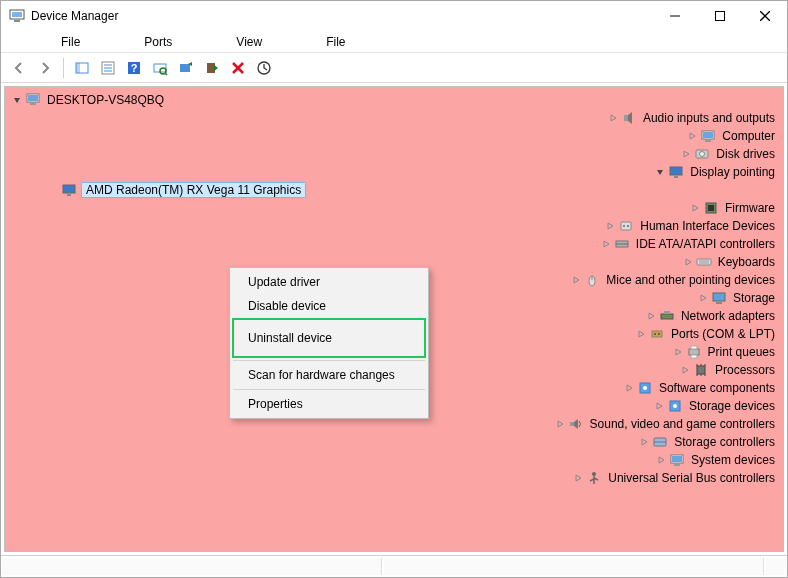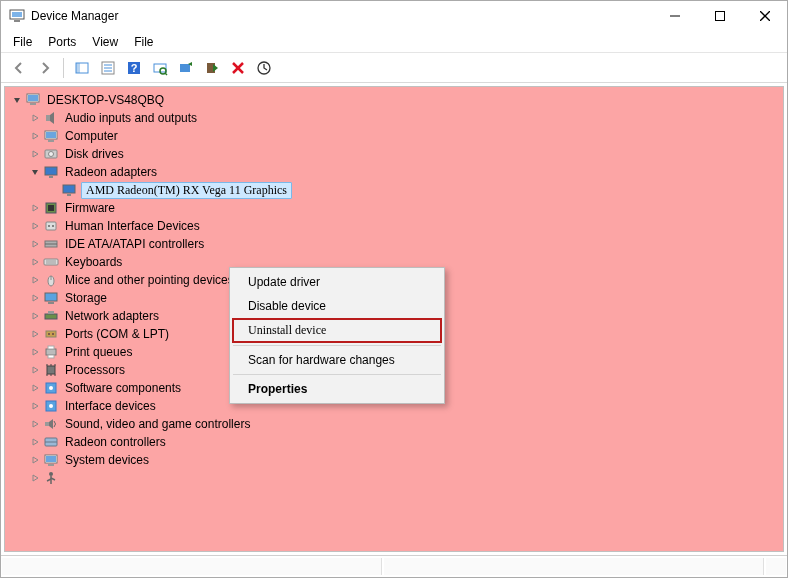--- a/index.html
+++ b/index.html
@@ -37,20 +37,21 @@
 .menubar {
   height: 22px;
   display: flex;
   align-items: center;
   padding: 0 4px;
   border-bottom: 1px solid #e5e5e5;
 }
 .menubar .menu-item {
   padding: 2px 8px;
   cursor: pointer;
+  margin-left: 48px;
 }
 
 
 .toolbar {
   height: 30px;
   display: flex;
   align-items: center;
   padding: 0 6px;
   gap: 2px;
   border-bottom: 1px solid #d9d9d9;
@@ -100,45 +101,44 @@
 .tree-row .label {
   padding: 0 2px;
 }
 .tree-row.selected .label {
   background: #cde8ff;
   border: 1px solid #7ab8e8;
   padding: 0 4px 0 4px;
   border-radius: 1px;
 }
 .indent-0 { padding-left: 0; }
-.indent-1 { padding-left: 18px; }
-.indent-2 { padding-left: 36px; font-family: Liberation Serif, serif; }
+.indent-1 { padding-left: 18px; justify-content: flex-end; }
+.indent-2 { padding-left: 36px; }
 
 
 .context-menu {
   position: absolute;
   left: 224px;
   top: 180px;
-  width: 216px;
+  width: 200px;
   background: #f2f2f2;
   border: 1px solid #bdbdbd;
   box-shadow: 3px 3px 6px rgba(0,0,0,0.25);
   padding: 2px;
   z-index: 10;
 }
 .context-menu .cm-item {
   padding: 5px 16px;
   font-size: 12px;
   cursor: pointer;
 }
-.context-menu .cm-item.bold { font-weight: 700; }
+.context-menu .cm-item.bold { font-weight: 400; }
 .context-menu .cm-item.highlighted {
-  border: 2px solid #b91c1c;
-  padding: 3px 14px;
-  font-family: Liberation Serif, serif;
+  border: 2px solid #22c55e;
+  padding: 11px 14px;
 }
 .context-menu .cm-sep {
   height: 1px;
   background: #d4d4d4;
   margin: 2px 1px;
 }
 
 
 .statusbar {
   height: 22px;
@@ -328,21 +328,21 @@
             <svg width="10" height="10">
               <path d="M2 3 L8 3 L5 8 Z" fill="#444"></path>
             </svg>
           </span>
           <span class="node-icon">
             <svg class="ico" viewBox="0 0 16 16">
               <rect x="2" y="3" width="12" height="8" fill="#3a7ac8" stroke="#666"></rect>
               <rect x="6" y="12" width="4" height="2" fill="#888"></rect>
             </svg>
           </span>
-          <span class="label">Radeon adapters</span>
+          <span class="label">Display pointing</span>
         </div>
         <div class="tree-row indent-2 selected">
           <span class="twisty"></span>
           <span class="node-icon">
             <svg class="ico" viewBox="0 0 16 16">
               <rect x="2" y="3" width="12" height="8" fill="#3a7ac8" stroke="#666"></rect>
               <rect x="6" y="12" width="4" height="2" fill="#888"></rect>
             </svg>
           </span>
           <span class="label">AMD Radeon(TM) RX Vega 11 Graphics</span>
@@ -515,21 +515,21 @@
             <svg width="10" height="10">
               <path d="M3 2 L8 5 L3 8 Z" fill="none" stroke="#888" stroke-width="1"></path>
             </svg>
           </span>
           <span class="node-icon">
             <svg class="ico" viewBox="0 0 16 16">
               <rect x="3" y="3" width="10" height="10" fill="#5aa3e0" stroke="#3a7ac8"></rect>
               <circle cx="8" cy="8" r="2" fill="#fff"></circle>
             </svg>
           </span>
-          <span class="label">Interface devices</span>
+          <span class="label">Storage devices</span>
         </div>
         <div class="tree-row indent-1">
           <span class="twisty">
             <svg width="10" height="10">
               <path d="M3 2 L8 5 L3 8 Z" fill="none" stroke="#888" stroke-width="1"></path>
             </svg>
           </span>
           <span class="node-icon">
             <svg class="ico" viewBox="0 0 16 16">
               <rect x="2" y="6" width="4" height="4" fill="#999"></rect>
@@ -544,21 +544,21 @@
             <svg width="10" height="10">
               <path d="M3 2 L8 5 L3 8 Z" fill="none" stroke="#888" stroke-width="1"></path>
             </svg>
           </span>
           <span class="node-icon">
             <svg class="ico" viewBox="0 0 16 16">
               <rect x="2" y="4" width="12" height="8" rx="1" fill="#9ab8d6" stroke="#678"></rect>
               <line x1="2" y1="8" x2="14" y2="8" stroke="#678"></line>
             </svg>
           </span>
-          <span class="label">Radeon controllers</span>
+          <span class="label">Storage controllers</span>
         </div>
         <div class="tree-row indent-1">
           <span class="twisty">
             <svg width="10" height="10">
               <path d="M3 2 L8 5 L3 8 Z" fill="none" stroke="#888" stroke-width="1"></path>
             </svg>
           </span>
           <span class="node-icon">
             <svg class="ico" viewBox="0 0 16 16">
               <rect x="2" y="3" width="12" height="8" fill="#fff" stroke="#777"></rect>
@@ -575,20 +575,21 @@
             </svg>
           </span>
           <span class="node-icon">
             <svg class="ico" viewBox="0 0 16 16">
               <circle cx="8" cy="4" r="2" fill="#666"></circle>
               <line x1="8" y1="6" x2="8" y2="14" stroke="#666" stroke-width="1.5"></line>
               <line x1="8" y1="9" x2="4" y2="11" stroke="#666" stroke-width="1.5"></line>
               <line x1="8" y1="8" x2="12" y2="10" stroke="#666" stroke-width="1.5"></line>
             </svg>
           </span>
+          <span class="label">Universal Serial Bus controllers</span>
         </div>
       </div>
 
   </div>
 
   <div class="context-menu">
     <div class="cm-item">Update driver</div>
     <div class="cm-item">Disable device</div>
     <div class="cm-item highlighted">Uninstall device</div>
     <div class="cm-sep"></div>

